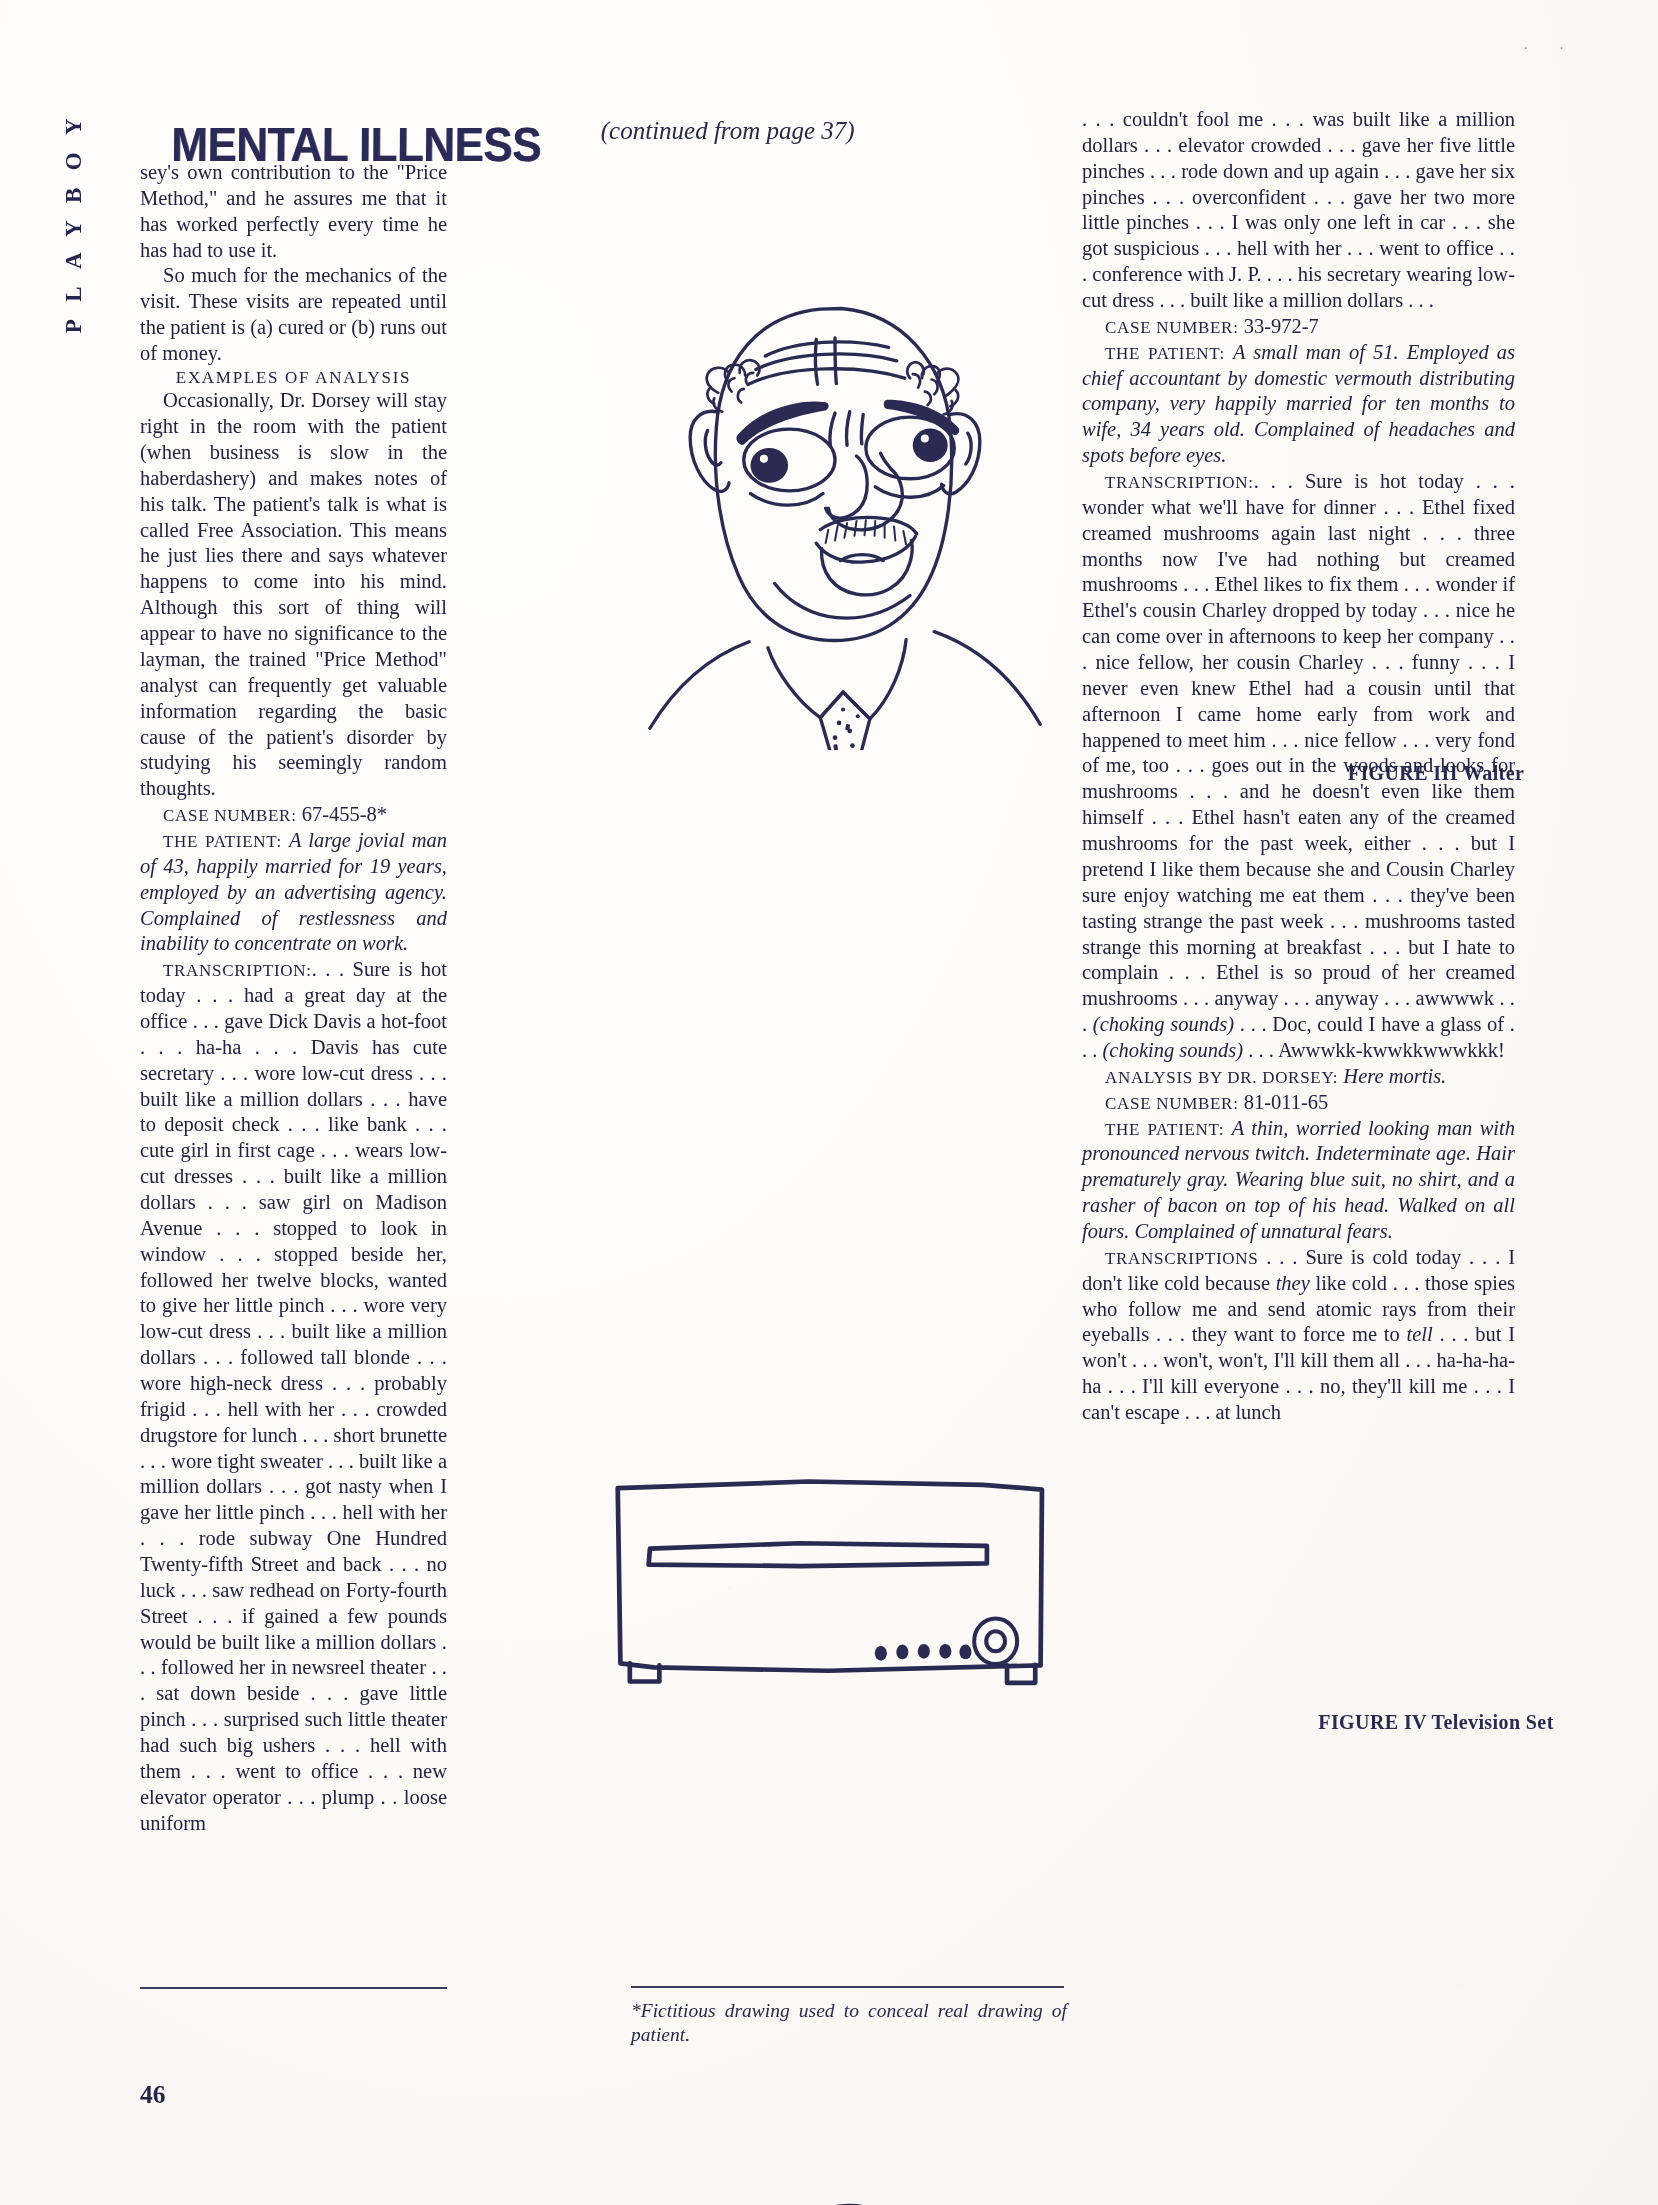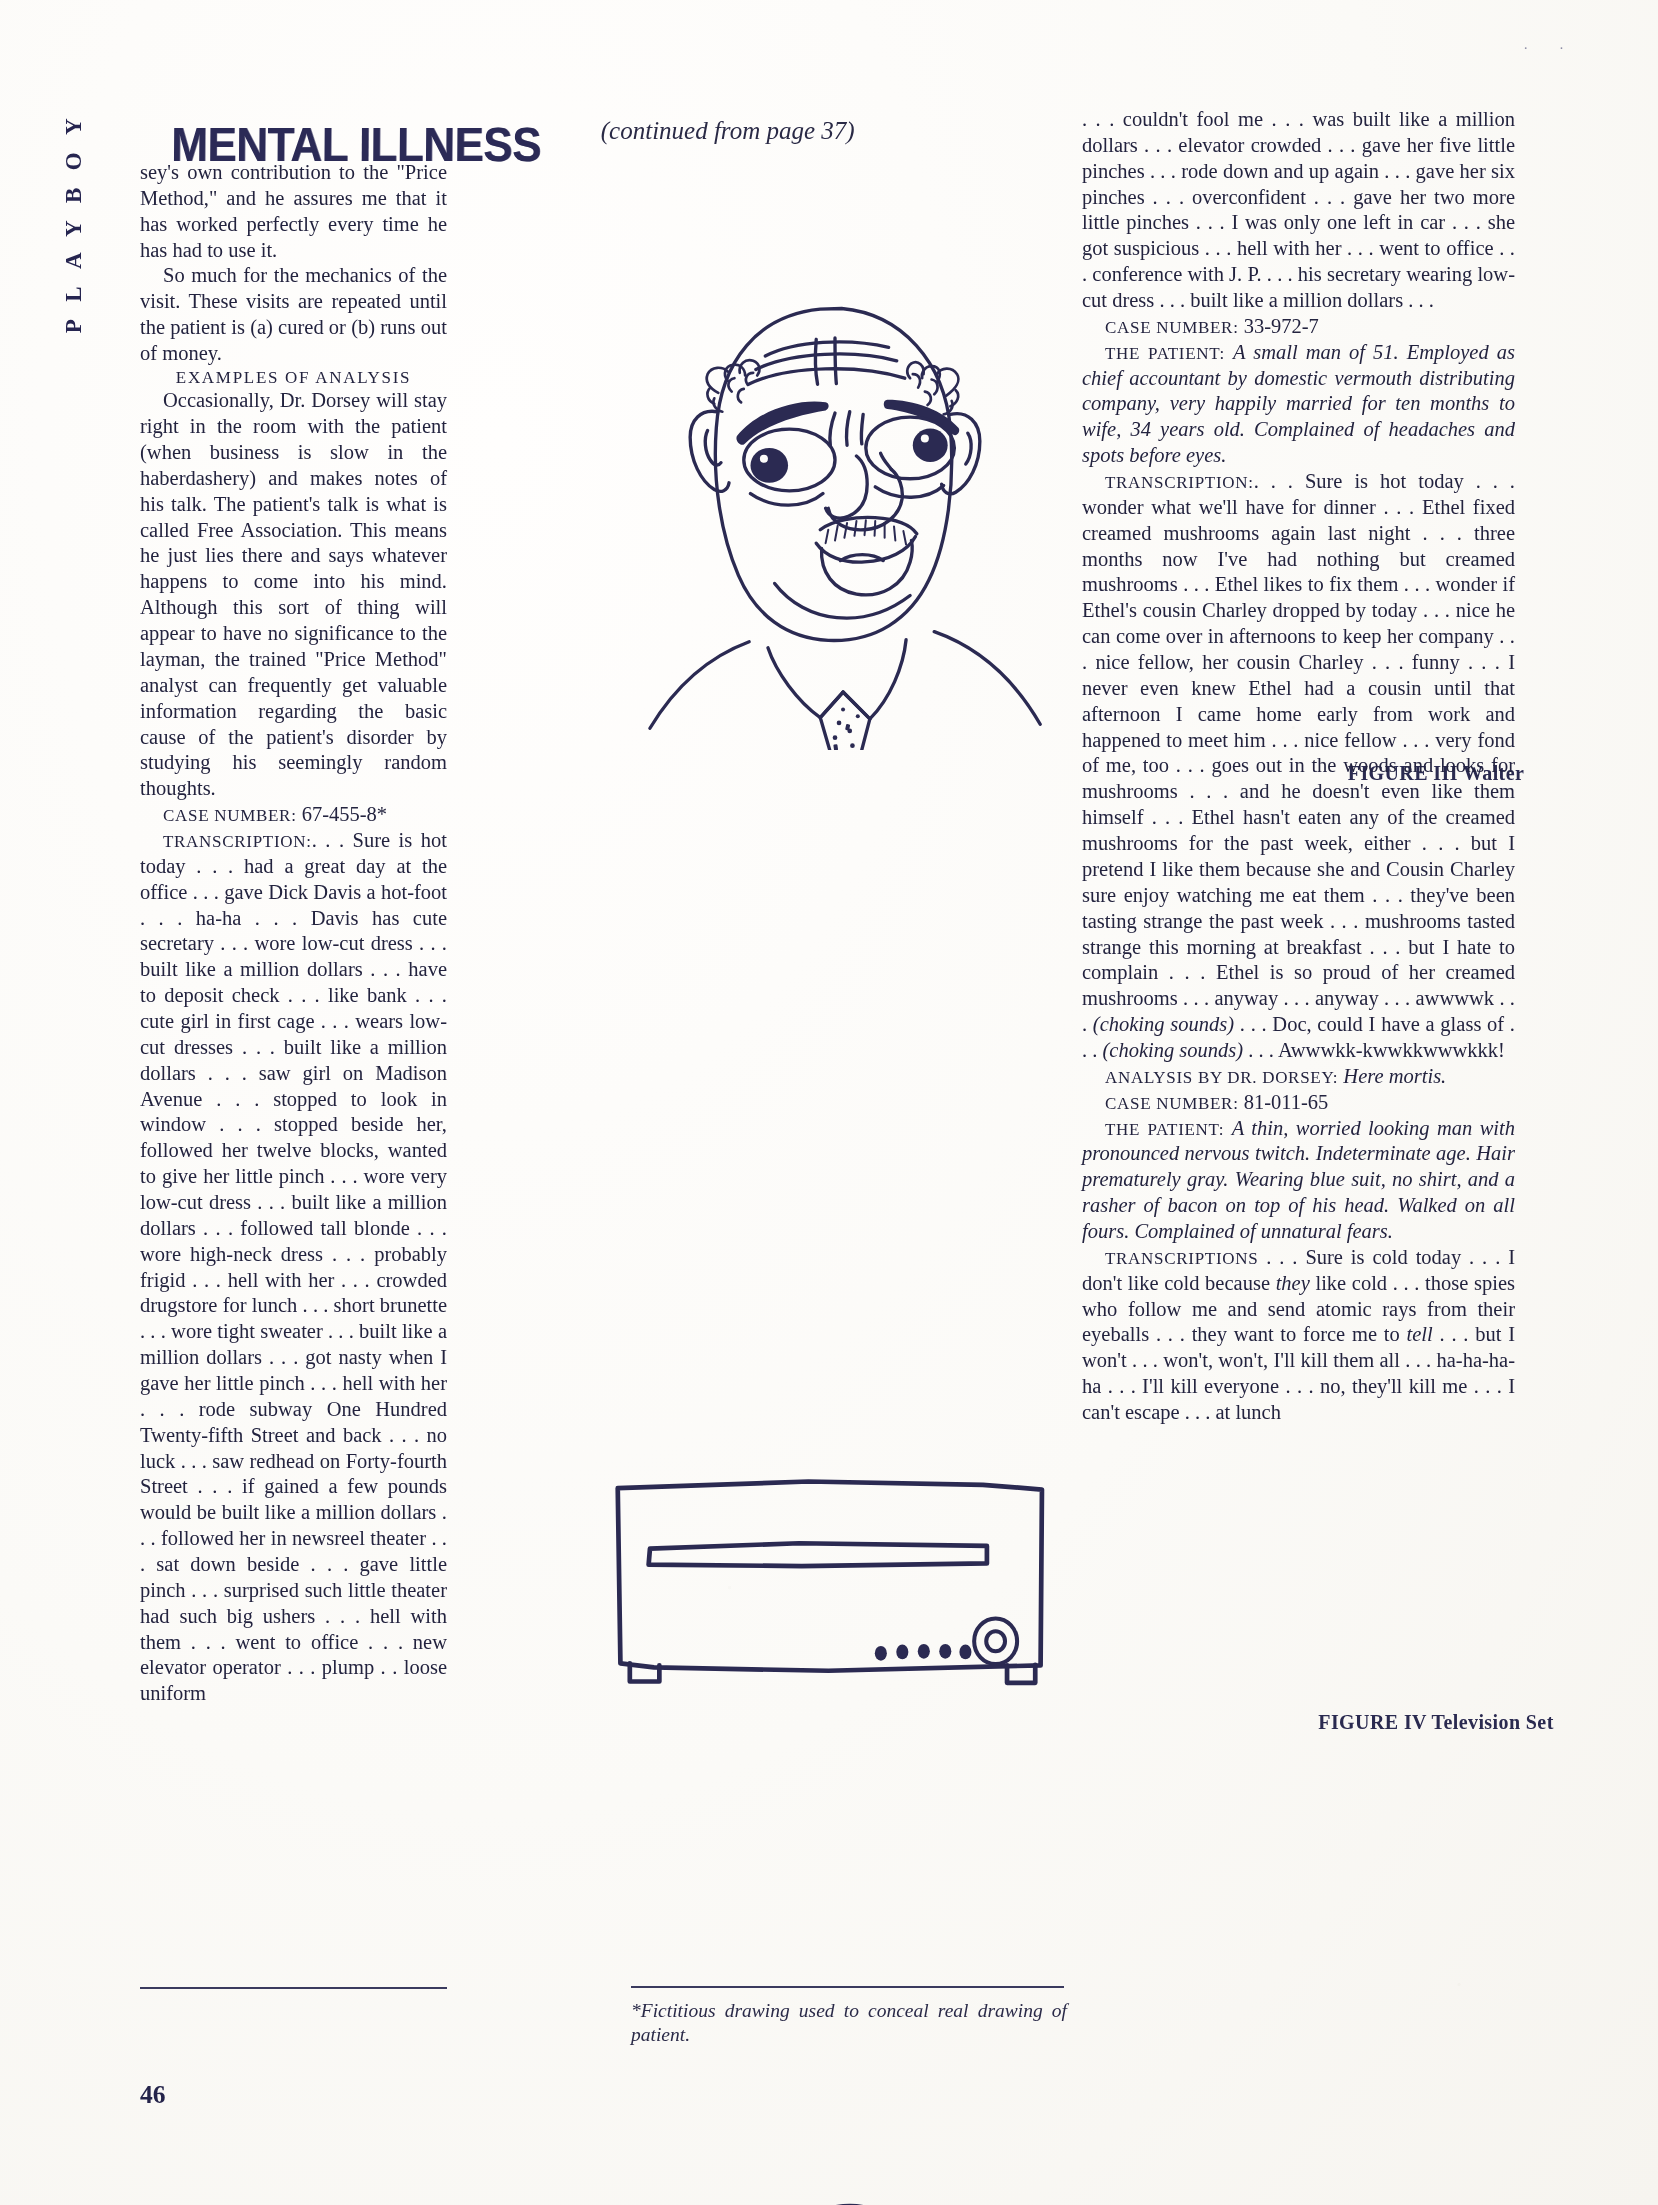--- a/index.html
+++ b/index.html
@@ -190,20 +190,21 @@
   </div>
 
   <div class="col" id="col1">
     <p class="noind">sey's own contribution to the "Price Method," and he assures me that it has worked perfectly every time he has had to use it.</p>
     <p>So much for the mechanics of the visit. These visits are repeated until the patient is (a) cured or (b) runs out of money.</p>
     <p class="centerhead">EXAMPLES OF ANALYSIS</p>
     <p class="noind" style="text-indent:23px">Occasionally, Dr. Dorsey will stay right in the room with the patient (when business is slow in the haberdashery) and makes notes of his talk. The patient's talk is what is called Free Association. This means he just lies there and says whatever happens to come into his mind. Although this sort of thing will appear to have no significance to the layman, the trained "Price Method" analyst can frequently get valuable information regarding the basic cause of the patient's disorder by studying his seemingly random thoughts.</p>
 
     <p class="runin noind" style="text-indent:23px"><span class="sc">CASE NUMBER:</span> <span>67-455-8*</span></p>
 
+    <p class="runin noind" style="text-indent:23px"><span class="sc">THE PATIENT:</span> <i>A large jovial man of 43, happily married for 19 years, employed by an advertising agency. Complained of restlessness and inability to concentrate on work.</i></p>
 
     <p class="runin noind" style="text-indent:23px"><span class="sc">TRANSCRIPTION:</span><span>. . . Sure is hot today . . . had a great day at the office . . . gave Dick Davis a hot-foot . . . ha-ha . . . Davis has cute secretary . . . wore low-cut dress . . . built like a million dollars . . . have to deposit check . . . like bank . . . cute girl in first cage . . . wears low-cut dresses . . . built like a million dollars . . . saw girl on Madison Avenue . . . stopped to look in window . . . stopped beside her, followed her twelve blocks, wanted to give her little pinch . . . wore very low-cut dress . . . built like a million dollars . . . followed tall blonde . . . wore high-neck dress . . . probably frigid . . . hell with her . . . crowded drugstore for lunch . . . short brunette . . . wore tight sweater . . . built like a million dollars . . . got nasty when I gave her little pinch . . . hell with her . . . rode subway One Hundred Twenty-fifth Street and back . . . no luck . . . saw redhead on Forty-fourth Street . . . if gained a few pounds would be built like a million dollars . . . followed her in newsreel theater . . . sat down beside . . . gave little pinch . . . surprised such little theater had such big ushers . . . hell with them . . . went to office . . . new elevator operator . . . plump . . loose uniform</span></p>
   </div>
 
   <div class="figcol fig" id="fig3">
     <svg width="456" height="470" viewBox="0 0 680 700">
       <g class="ink" stroke-width="5">
 
         <path d="M318 43 C225 52 170 120 163 220 C157 300 170 380 196 440 C222 500 268 534 330 537 C400 540 452 505 480 447 C508 390 519 300 512 220 C503 122 440 50 350 42 Z"></path>
 

